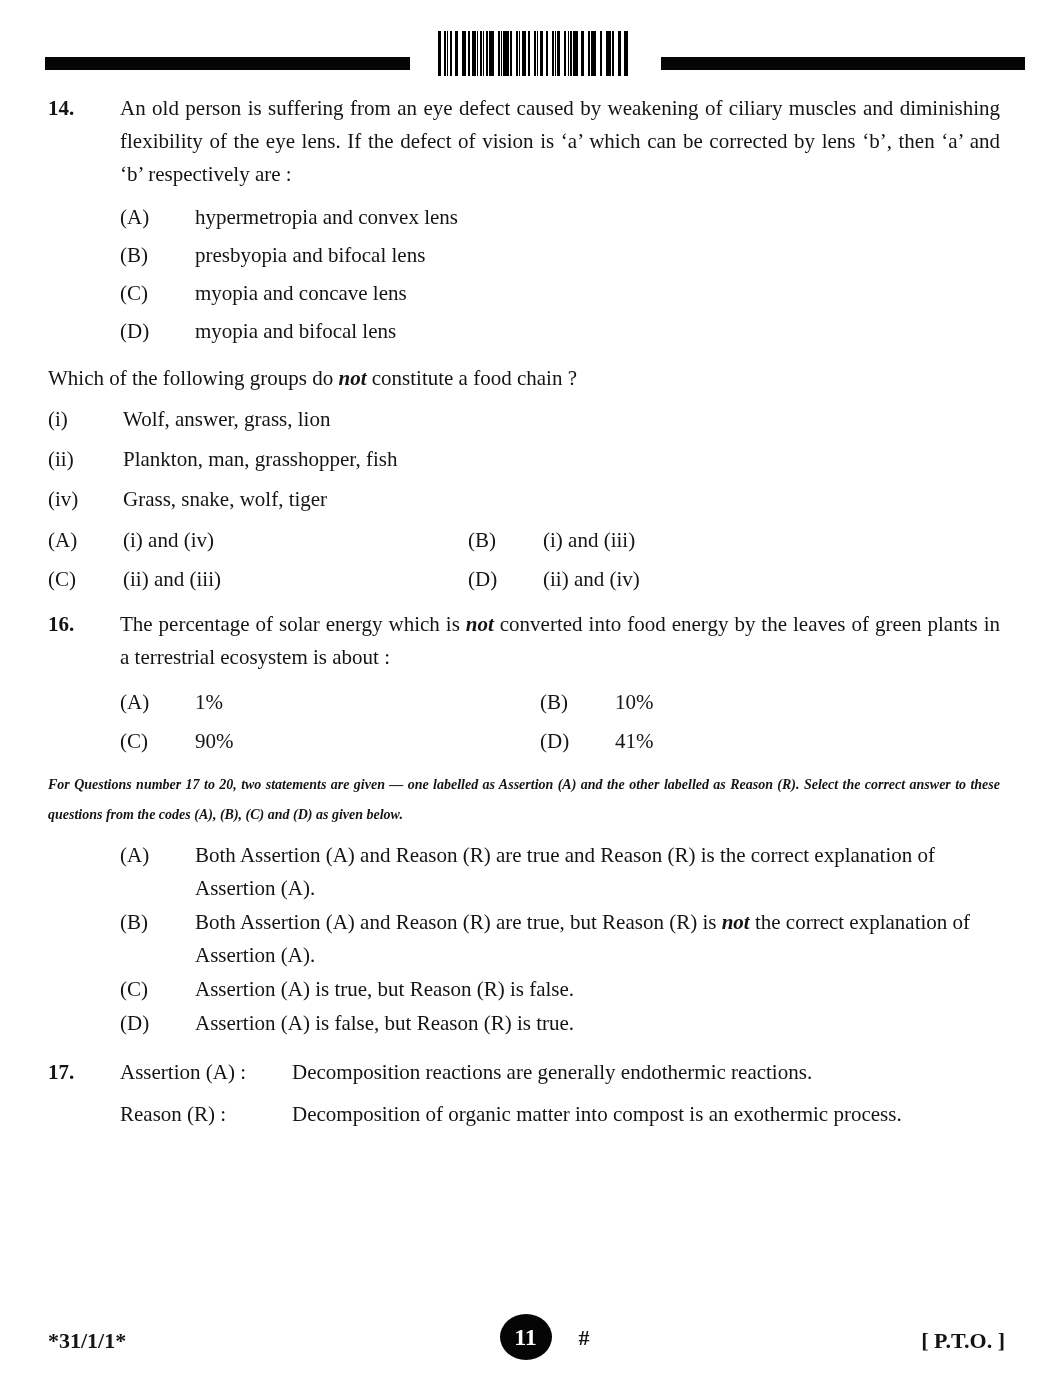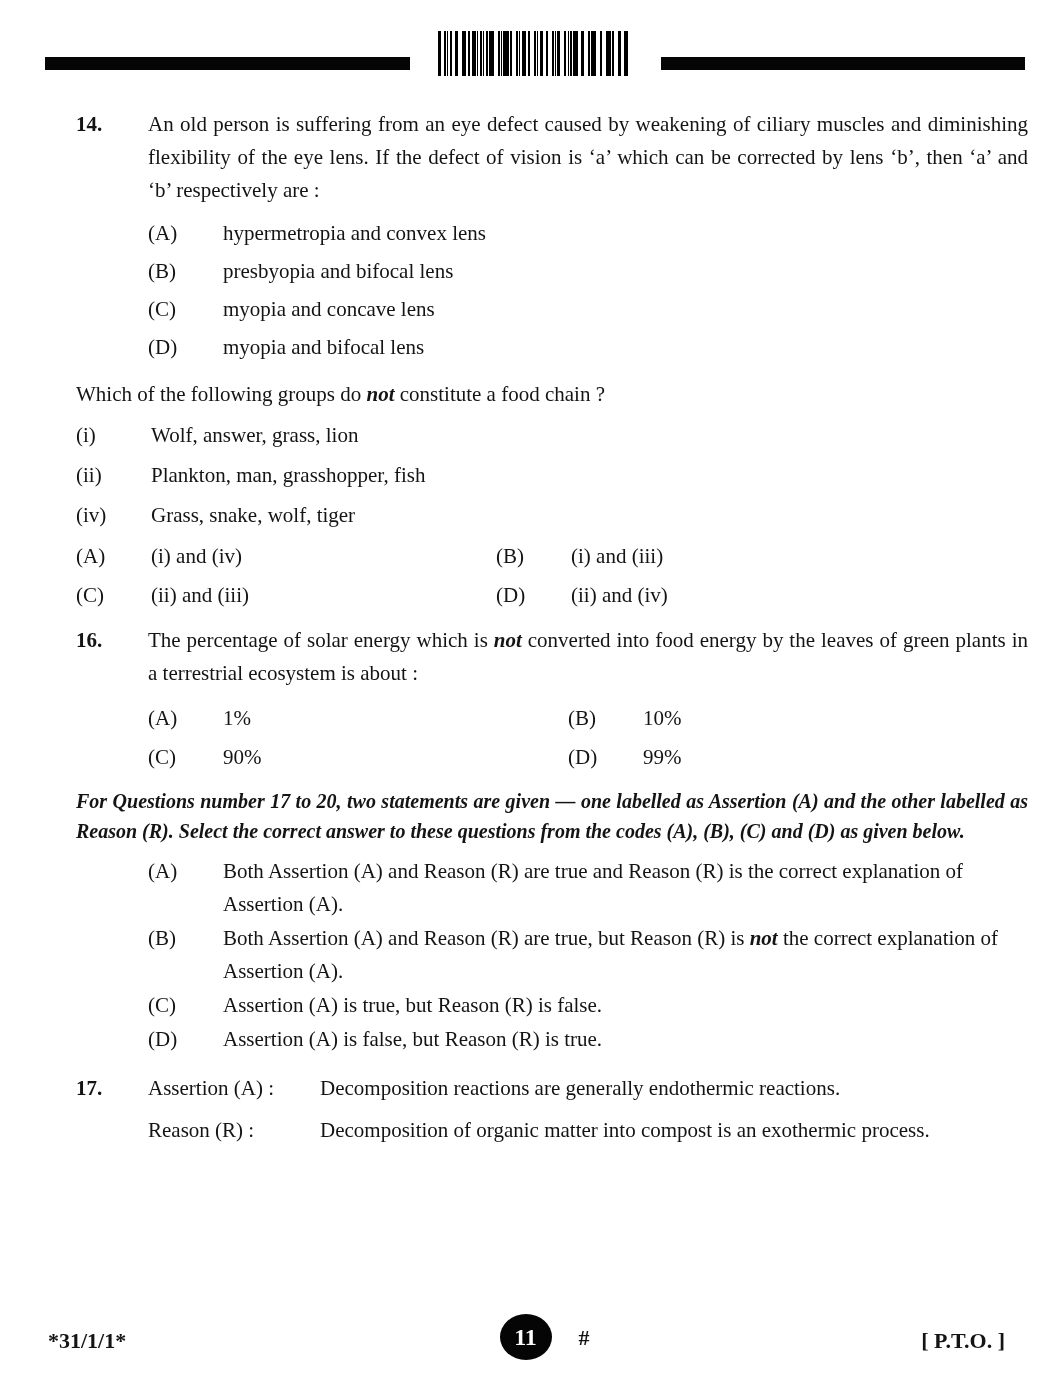--- a/index.html
+++ b/index.html
@@ -22,21 +22,21 @@
   .barcode {
     position:absolute; left:438px; top:31px; width:191px; height:45px;
     background-color:#fff;
     background-image:
       repeating-linear-gradient(90deg,#000 0 2px,transparent 2px 6px),
       repeating-linear-gradient(90deg,#000 0 1px,transparent 1px 9px),
       repeating-linear-gradient(90deg,#000 0 3px,transparent 3px 17px),
       repeating-linear-gradient(90deg,#000 0 1px,transparent 1px 13px);
   }
   
-  .content { position:absolute; top:98px; left:48px; width:952px;margin-left:28px; }
+  .content { position:absolute; top:82px; left:48px; width:952px; }
   .q { display:flex; }
   .qnum { width:72px; font-weight:bold; flex:0 0 72px; }
   .qbody { flex:1; min-width:0; }
   .just { text-align:justify; text-align-last:left; }
   p { margin:0; }
   .bi { font-weight:bold; font-style:italic; }
 
   .q14 { margin-top:10px; }
   .q14 .opts { margin-top:10px; }
   .opt { display:flex; margin-top:5px; }
@@ -48,21 +48,21 @@
   .q15 { margin-top:14px; }
   .optgrid { display:grid; grid-template-columns:420px auto; margin-top:2px; }
   .optgrid .opt { margin-top:6px; }
 
   .q16 { margin-top:12px; }
   .q16 .optgrid { margin-top:6px; }
 
   .instruction {
     margin-top:12px;
     font-weight:bold; font-style:italic;
-    font-size:20px; line-height:30px;
+    font-size:14px; line-height:30px;
   }
   .codes { margin-top:9px; padding-left:72px; }
   .codes .opt { margin-top:0; }
   .codes .opt + .opt { margin-top:1px; }
 
   .q17 { margin-top:16px; }
   .apair { display:flex; }
   .apair + .apair { margin-top:9px; }
   .alabel { width:172px; flex:0 0 172px; }
   .atext { flex:0 1 652px; max-width:652px; }
@@ -168,21 +168,21 @@
           <div class="opt">
             <span class="olabel">(B)</span>
             <span class="otext">10%</span>
           </div>
           <div class="opt">
             <span class="olabel">(C)</span>
             <span class="otext">90%</span>
           </div>
           <div class="opt">
             <span class="olabel">(D)</span>
-            <span class="otext">99%</span>
+            <span class="otext">41%</span>
           </div>
         </div>
       </div>
     </div>
 
     <p class="instruction just">For Questions number 17 to 20, two statements are given — one labelled as Assertion (A) and the other labelled as Reason (R). Select the correct answer to these questions from the codes (A), (B), (C) and (D) as given below.</p>
 
     <div class="codes">
       <div class="opt">
         <span class="olabel">(A)</span>

